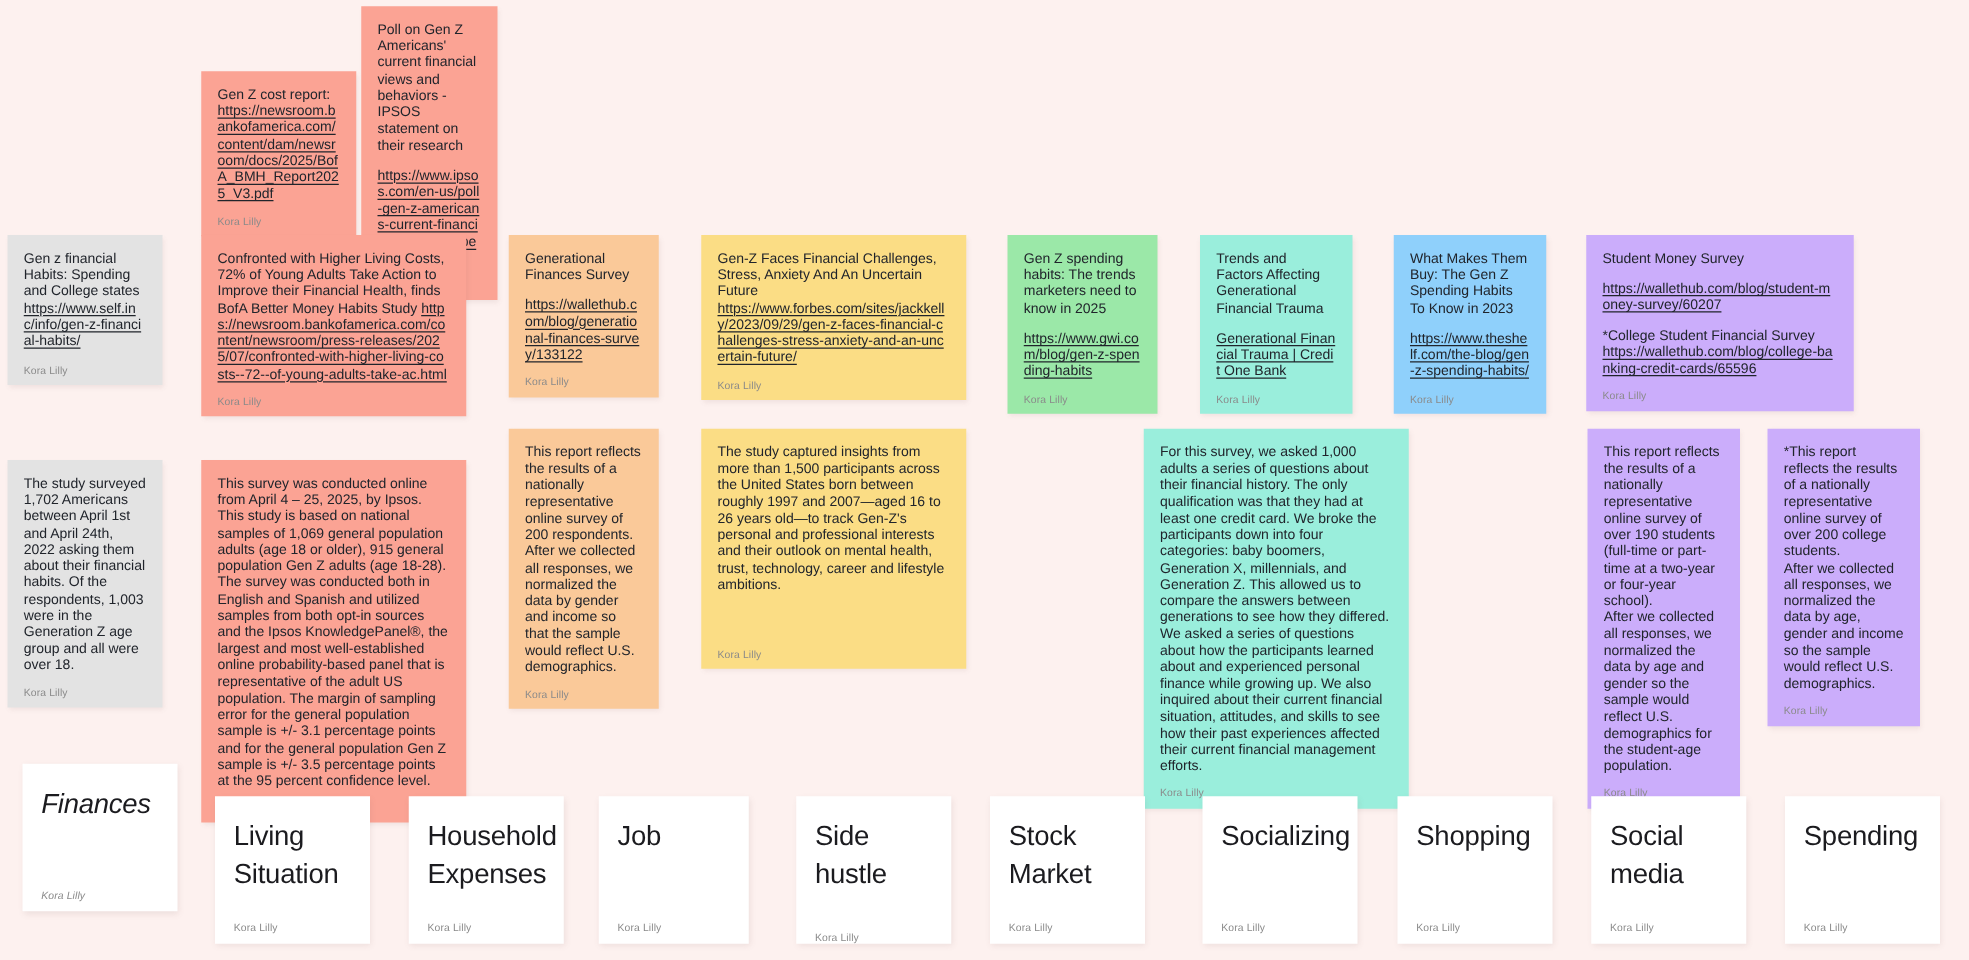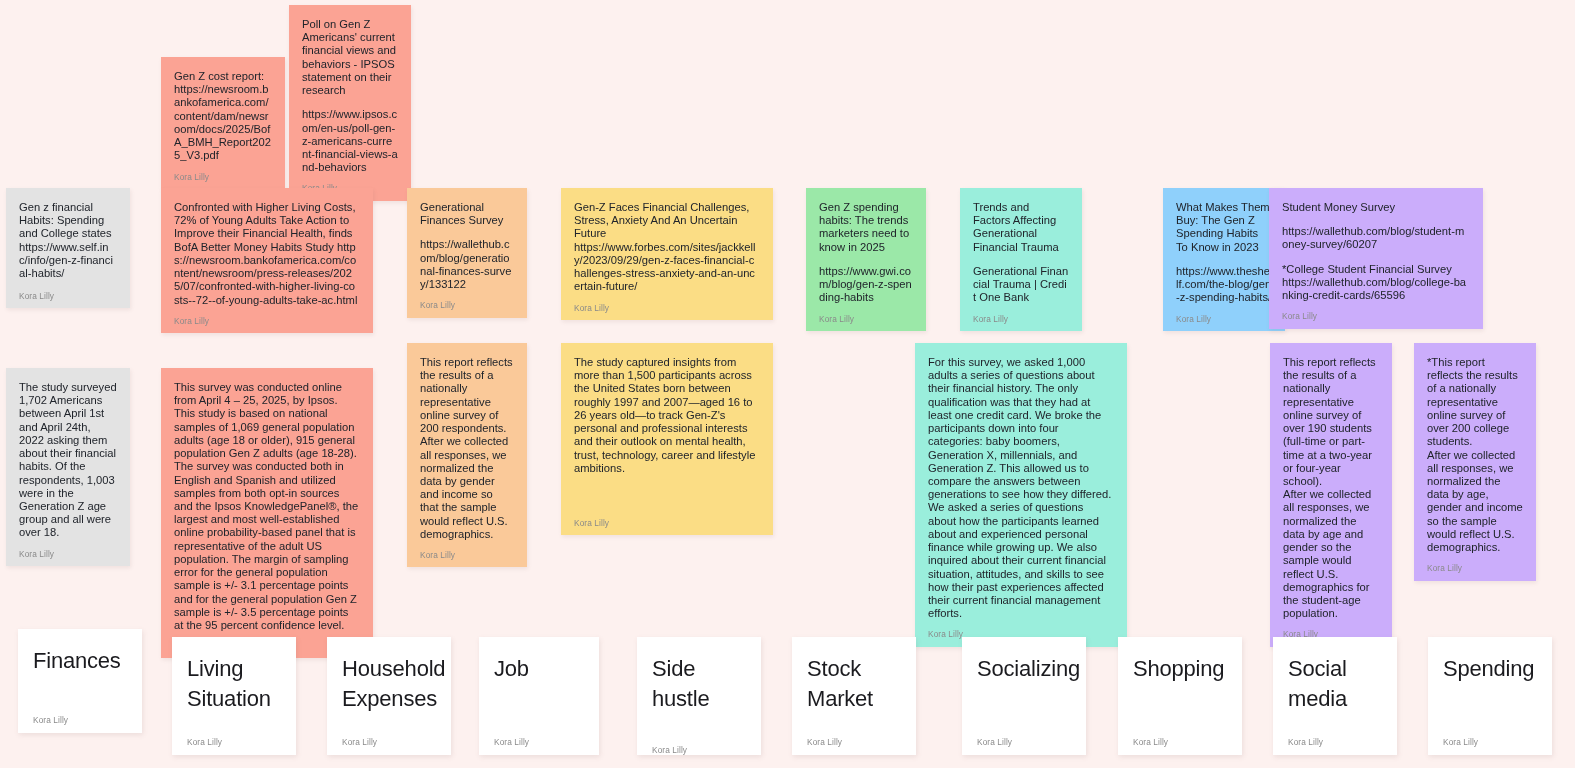--- a/index.html
+++ b/index.html
@@ -32,20 +32,21 @@
     line-height: 1.18;
     color: #20242b;
     white-space: pre-wrap;
     word-break: break-word;
     flex: 0 0 auto;
   }
   .note-link {
     font-size: 11.2px;
     line-height: 1.18;
     color: #20242b;
+    text-decoration: underline;
     text-decoration-thickness: 1px;
     text-underline-offset: 2px;
     white-space: pre-wrap;
     word-break: break-all;
     display: block;
     cursor: pointer;
   }
   .note-gap { height: 11px; }
   .author {
     margin-top: auto;
@@ -71,21 +72,21 @@
   .white .author { padding-top: 0; font-size: 8.3px; }
 </style>
 </head>
 <body>
 
 <div id="board" style="background: rgb(253, 241, 239);">
     <div class="note" style="left: 161px; top: 57px; width: 124px; min-height: 120px; background: rgb(251, 163, 148);">
       <div class="note-body"><span style="white-space: pre-wrap;">Gen Z cost report: </span><a class="note-link" style="display: inline;">https://newsroom.bankofamerica.com/content/dam/newsroom/docs/2025/BofA_BMH_Report2025_V3.pdf</a></div>
       <div class="author">Kora Lilly</div>
     </div>
-    <div class="note" style="left: 289px; top: 5px; width: 122px; min-height: 172px; background: rgb(251, 163, 148);">
+    <div class="note" style="left: 289px; top: 5px; width: 109px; min-height: 172px; background: rgb(251, 163, 148);">
       <div class="note-body"><span style="white-space: pre-wrap;">Poll on Gen Z Americans' current financial views and behaviors - IPSOS statement on their research</span><div class="note-gap"></div><a class="note-link">https://www.ipsos.com/en-us/poll-gen-z-americans-current-financial-views-and-behaviors</a></div>
       <div class="author">Kora Lilly</div>
     </div>
     <div class="note" style="left: 6px; top: 188px; width: 124px; min-height: 120px; background: rgb(227, 227, 227);">
       <div class="note-body"><span style="white-space: pre-wrap;">Gen z financial Habits: Spending and College states</span><a class="note-link">https://www.self.inc/info/gen-z-financial-habits/</a></div>
       <div class="author">Kora Lilly</div>
     </div>
     <div class="note" style="left: 161px; top: 188px; width: 212px; min-height: 144px; background: rgb(251, 163, 148);">
       <div class="note-body"><span style="white-space: pre-wrap;">Confronted with Higher Living Costs, 72% of Young Adults Take Action to Improve their Financial Health, finds BofA Better Money Habits Study </span><a class="note-link" style="display: inline;">https://newsroom.bankofamerica.com/content/newsroom/press-releases/2025/07/confronted-with-higher-living-costs--72--of-young-adults-take-ac.html</a></div>
       <div class="author">Kora Lilly</div>
@@ -99,21 +100,21 @@
       <div class="author">Kora Lilly</div>
     </div>
     <div class="note" style="left: 806px; top: 188px; width: 120px; min-height: 118px; background: rgb(155, 232, 168);">
       <div class="note-body"><span style="white-space: pre-wrap;">Gen Z spending habits: The trends marketers need to know in 2025</span><div class="note-gap"></div><a class="note-link">https://www.gwi.com/blog/gen-z-spending-habits</a></div>
       <div class="author">Kora Lilly</div>
     </div>
     <div class="note" style="left: 960px; top: 188px; width: 122px; min-height: 118px; background: rgb(154, 238, 220);">
       <div class="note-body"><span style="white-space: pre-wrap;">Trends and Factors Affecting Generational Financial Trauma</span><div class="note-gap"></div><a class="note-link">Generational Financial Trauma | Credit One Bank</a></div>
       <div class="author">Kora Lilly</div>
     </div>
-    <div class="note" style="left: 1115px; top: 188px; width: 122px; min-height: 118px; background: rgb(143, 208, 251); margin-left: 48px;">
+    <div class="note" style="left: 1115px; top: 188px; width: 122px; min-height: 118px; background: rgb(143, 208, 251);">
       <div class="note-body"><span style="white-space: pre-wrap;">What Makes Them Buy: The Gen Z Spending Habits To Know in 2023</span><div class="note-gap"></div><a class="note-link">https://www.theshelf.com/the-blog/gen-z-spending-habits/</a></div>
       <div class="author">Kora Lilly</div>
     </div>
     <div class="note" style="left: 1269px; top: 188px; width: 214px; min-height: 132px; background: rgb(203, 173, 251);">
       <div class="note-body"><span style="white-space: pre-wrap;">Student Money Survey</span><div class="note-gap"></div><a class="note-link">https://wallethub.com/blog/student-money-survey/60207</a><div class="note-gap"></div><span style="white-space: pre-wrap;">*College Student Financial Survey</span><a class="note-link">https://wallethub.com/blog/college-banking-credit-cards/65596</a></div>
       <div class="author">Kora Lilly</div>
     </div>
     <div class="note" style="left: 6px; top: 368px; width: 124px; min-height: 145px; background: rgb(227, 227, 227);">
       <div class="note-body"><span style="white-space: pre-wrap;">The study surveyed 1,702 Americans between April 1st and April 24th, 2022 asking them about their financial habits. Of the respondents, 1,003 were in the Generation Z age group and all were over 18.</span></div>
       <div class="author">Kora Lilly</div>
@@ -139,21 +140,21 @@
     <div class="note" style="left: 1270px; top: 343px; width: 122px; min-height: 206px; background: rgb(203, 173, 251);">
       <div class="note-body"><span style="white-space: pre-wrap;">This report reflects the results of a nationally representative online survey of over 190 students (full-time or part-time at a two-year or four-year school).
 After we collected all responses, we normalized the data by age and gender so the sample would reflect U.S. demographics for the student-age population.</span></div>
       <div class="author">Kora Lilly</div>
     </div>
     <div class="note" style="left: 1414px; top: 343px; width: 122px; min-height: 171px; background: rgb(203, 173, 251);">
       <div class="note-body"><span style="white-space: pre-wrap;">*This report reflects the results of a nationally representative online survey of over 200 college students.
 After we collected all responses, we normalized the data by age, gender and income so the sample would reflect U.S. demographics.</span></div>
       <div class="author">Kora Lilly</div>
     </div>
-    <div class="note white" style="left: 18px; top: 629px; width: 124px; height: 104px;">
+    <div class="note white" style="left: 18px; top: 611px; width: 124px; height: 118px; font-style: italic;">
       <div class="title">Finances</div>
       <div class="author">Kora Lilly</div>
     </div>
     <div class="note white" style="left: 172px; top: 637px; width: 124px; height: 118px;">
       <div class="title">Living
 Situation</div>
       <div class="author">Kora Lilly</div>
     </div>
     <div class="note white" style="left: 327px; top: 637px; width: 124px; height: 118px;">
       <div class="title">Household

